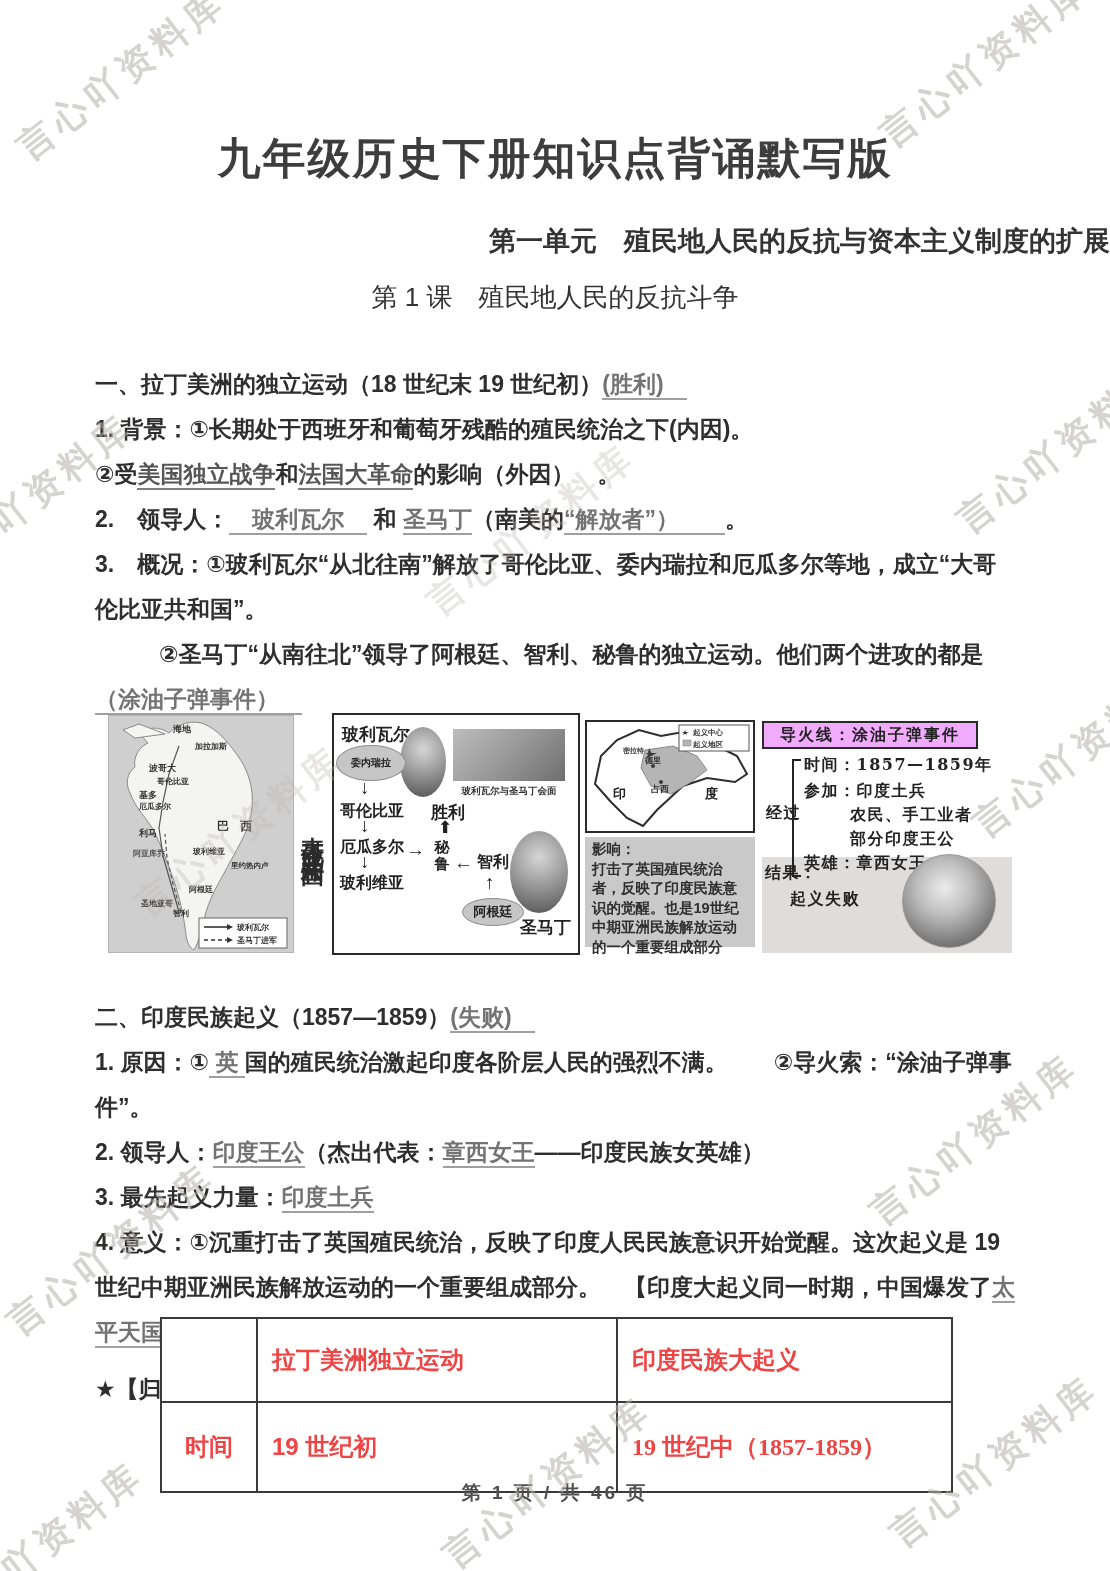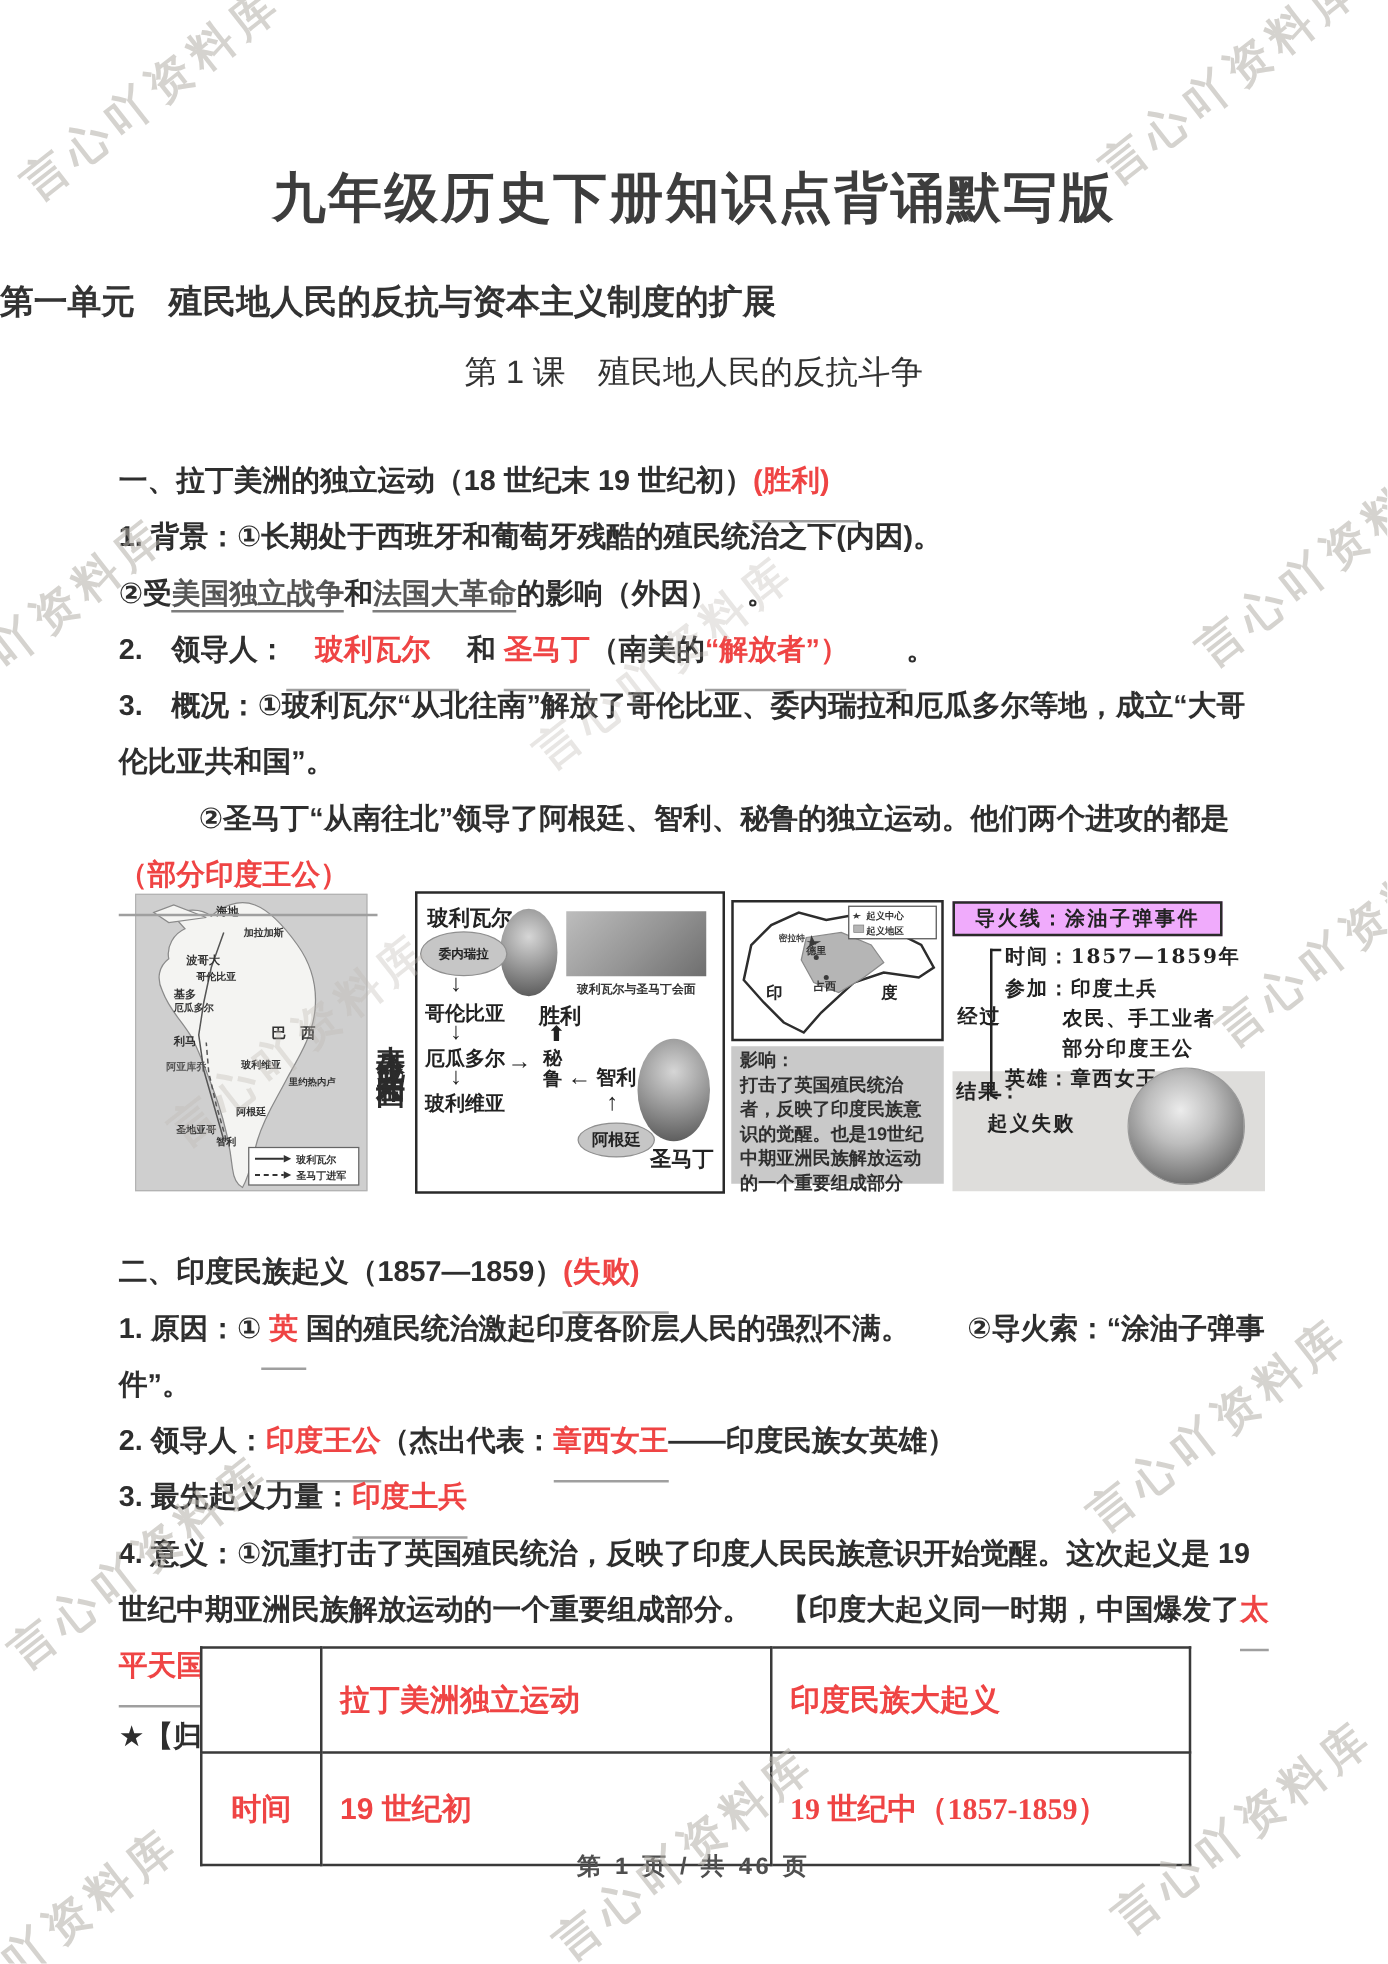--- a/index.html
+++ b/index.html
@@ -8,33 +8,33 @@
 
   
   .wm{position:absolute;transform:translate(-50%,-50%) rotate(-38deg);
       font-size:36px;font-weight:700;letter-spacing:6px;white-space:nowrap;
       color:rgba(178,174,168,0.55);pointer-events:none;z-index:5;}
   .wm.faint{color:rgba(188,184,178,0.35);}
 
   
   .title{position:absolute;top:130px;left:0;width:100%;text-align:center;
          font-size:43px;font-weight:700;color:#3d3d3d;letter-spacing:2px;margin:0;}
-  .unit{position:absolute;top:223px;left:0;width:100%;text-align:left;
+  .unit{position:absolute;top:223px;left:0;width:100%;text-align:right;
         font-size:27px;font-weight:700;color:#333;margin:0;}
   .lesson{position:absolute;top:280px;left:0;width:100%;text-align:center;
           font-size:26px;font-weight:400;color:#333;margin:0;}
 
   
   .body1{position:absolute;left:95px;top:362px;width:922px;z-index:2;}
   .body2{position:absolute;left:95px;top:995px;width:925px;z-index:2;}
   .body1 p,.body2 p{margin:0;font-size:23px;font-weight:700;line-height:45px;color:#2e2e2e;}
   .indent{text-indent:64px;}
   .cmp{margin-top:12px !important;}
   .seg-u{color:#565656;border-bottom:2px solid #7d7d7d;padding-bottom:1px;}
-  .seg-a{color:#ef4444;border-bottom:2px solid #9f9f9f;padding-bottom:19px;}
+  .seg-a{color:#737373;border-bottom:2px solid #9f9f9f;padding-bottom:1px;}
 
   
   .figures{position:absolute;left:108px;top:713px;width:904px;height:242px;z-index:1;}
 
   
   .fig-map{position:absolute;left:0;top:2px;width:186px;height:238px;background:#cfcfcf;
            border:1px solid #b3b3b3;box-sizing:border-box;}
   .fig-map-strip{position:absolute;left:187px;top:2px;width:37px;height:238px;background:#fff;
                  display:flex;align-items:center;justify-content:center;}
   .vert-label{writing-mode:vertical-rl;font-size:23px;font-weight:700;letter-spacing:4px;color:#2b2b2b;}
@@ -99,21 +99,21 @@
   <h1 class="title">九年级历史下册知识点背诵默写版</h1>
   <h2 class="unit">第一单元　殖民地人民的反抗与资本主义制度的扩展</h2>
   <h3 class="lesson">第 1 课　殖民地人民的反抗斗争</h3>
 
   <div class="body1">
     <p><span>一、拉丁美洲的独立运动（18 世纪末 19 世纪初）</span><span class="seg-a">(胜利)　</span></p>
     <p><span>1. 背景：①长期处于西班牙和葡萄牙残酷的殖民统治之下(内因)。</span></p>
     <p><span>②受</span><span class="seg-u">美国独立战争</span><span>和</span><span class="seg-u">法国大革命</span><span>的影响（外因）　。</span></p>
     <p><span>2.　领导人：</span><span class="seg-a">　玻利瓦尔　</span><span> 和 </span><span class="seg-a">圣马丁</span><span>（南美的</span><span class="seg-a">“解放者”）　　</span><span>。</span></p>
     <p><span>3.　概况：①玻利瓦尔“从北往南”解放了哥伦比亚、委内瑞拉和厄瓜多尔等地，成立“大哥伦比亚共和国”。</span></p>
-    <p class="indent"><span>②圣马丁“从南往北”领导了阿根廷、智利、秘鲁的独立运动。他们两个进攻的都是</span><span class="seg-a">（部分印度王公）　</span></p>
+    <p class="indent"><span>②圣马丁“从南往北”领导了阿根廷、智利、秘鲁的独立运动。他们两个进攻的都是</span><span class="seg-a">（涂油子弹事件）　</span></p>
   </div>
 
   <div class="figures">
 
     <div class="fig-map">
       <svg width="184" height="236" viewBox="0 0 184 236">
         <path d="M95,8 C82,3 68,9 60,17 C51,10 38,11 30,17 L39,27 C30,31 24,41 26,51 C18,57 16,67 21,77 C27,93 37,101 45,115 C53,131 59,149 65,165 C71,183 75,201 77,219 C78,227 81,232 85,234 C91,224 93,210 97,196 C103,176 113,162 121,146 C131,128 141,112 143,92 C145,72 139,54 129,40 C119,26 108,13 95,8 Z" fill="#f4f4f2" stroke="#8a8a8a" stroke-width="1"></path>
         <path d="M56,18 L30,8 L14,14 L26,22 Z" fill="#f4f4f2" stroke="#8a8a8a" stroke-width="1"></path>
         <polyline points="70,30 60,58 54,86 50,112 54,140 62,168 70,196" fill="none" stroke="#555" stroke-width="1.2"></polyline>
         <polyline points="72,196 64,168 58,142 56,118" fill="none" stroke="#555" stroke-width="1.2" stroke-dasharray="4 3"></polyline>

